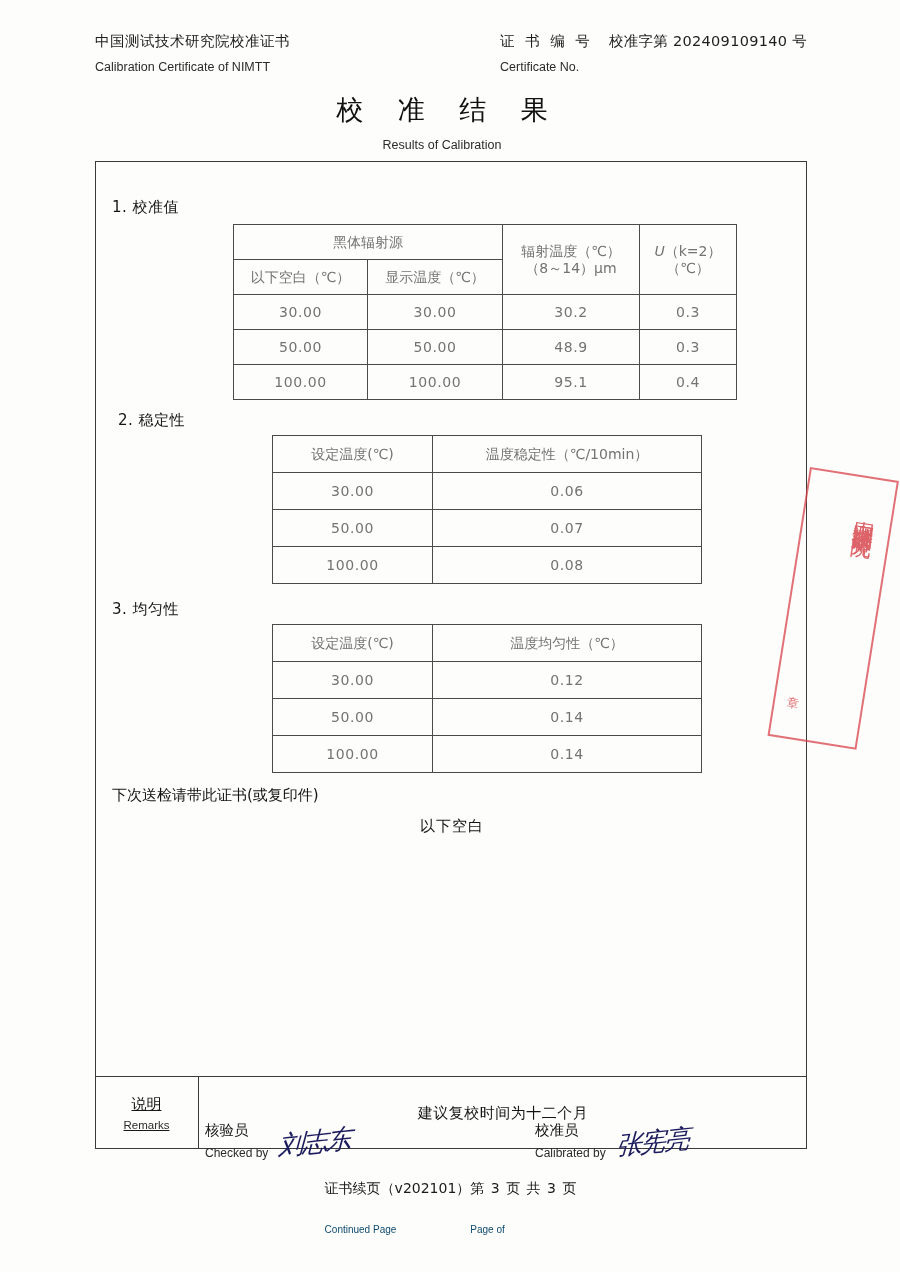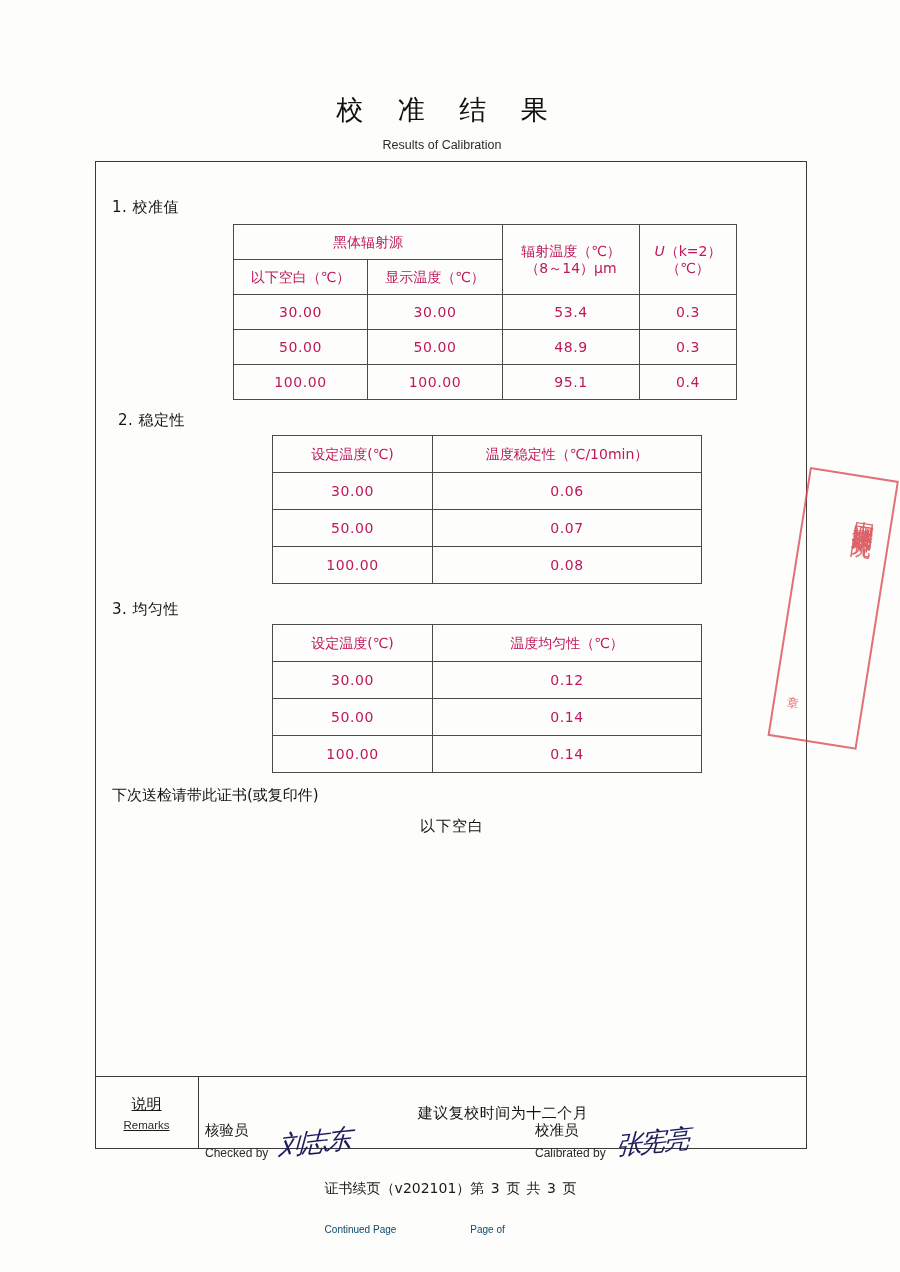--- a/index.html
+++ b/index.html
@@ -106,21 +106,21 @@
     font-size: 15px;
     color: #141414;
     letter-spacing: 0.5px;
   }
 
   
   table.dt {
     position: absolute;
     border-collapse: collapse;
     font-family: "DejaVu Sans", sans-serif;
-    color: #be185d;
+    color: #737373;
     background: transparent;
     padding-left: 8px;
   }
   table.dt td, table.dt th {
     border: 1px solid #4a4a4a;
     text-align: center;
     font-weight: normal;
     font-size: 14px;
     padding: 0;
     line-height: 1.2;
@@ -319,20 +319,34 @@
     font-size: 12px;
     color: #d7424a;
     opacity: 0.8;
   }
 </style>
 </head>
 <body>
 
 <div class="page">
 
+  <div class="header">
+    <div class="hdr-row">
+      <div>
+        <div class="hdr-left-cn">中国测试技术研究院校准证书</div>
+        <div class="hdr-left-en">Calibration Certificate of NIMTT</div>
+      </div>
+      <div class="hdr-right">
+        <div class="hdr-right-cn">
+          <span class="label">证 书 编 号</span><span class="value">校准字第 202409109140 号</span>
+        </div>
+        <div class="hdr-right-en">Certificate No.</div>
+      </div>
+    </div>
+  </div>
 
   <div class="title-block">
     <div class="title-cn">校 准 结 果</div>
     <div class="title-en">Results of Calibration</div>
   </div>
 
   <div class="frame">
 
     <div class="section-label" style="left:16px; top:36px;">1. 校准值</div>
 
@@ -349,21 +363,21 @@
           <div>（℃）</div>
         </td>
       </tr>
       <tr>
         <td class="c1">以下空白（℃）</td>
         <td class="c2">显示温度（℃）</td>
       </tr>
       <tr>
         <td class="num">30.00</td>
         <td class="num">30.00</td>
-        <td class="num">53.4</td>
+        <td class="num">30.2</td>
         <td class="num">0.3</td>
       </tr>
       <tr>
         <td class="num">50.00</td>
         <td class="num">50.00</td>
         <td class="num">48.9</td>
         <td class="num">0.3</td>
       </tr>
       <tr>
         <td class="num">100.00</td>

